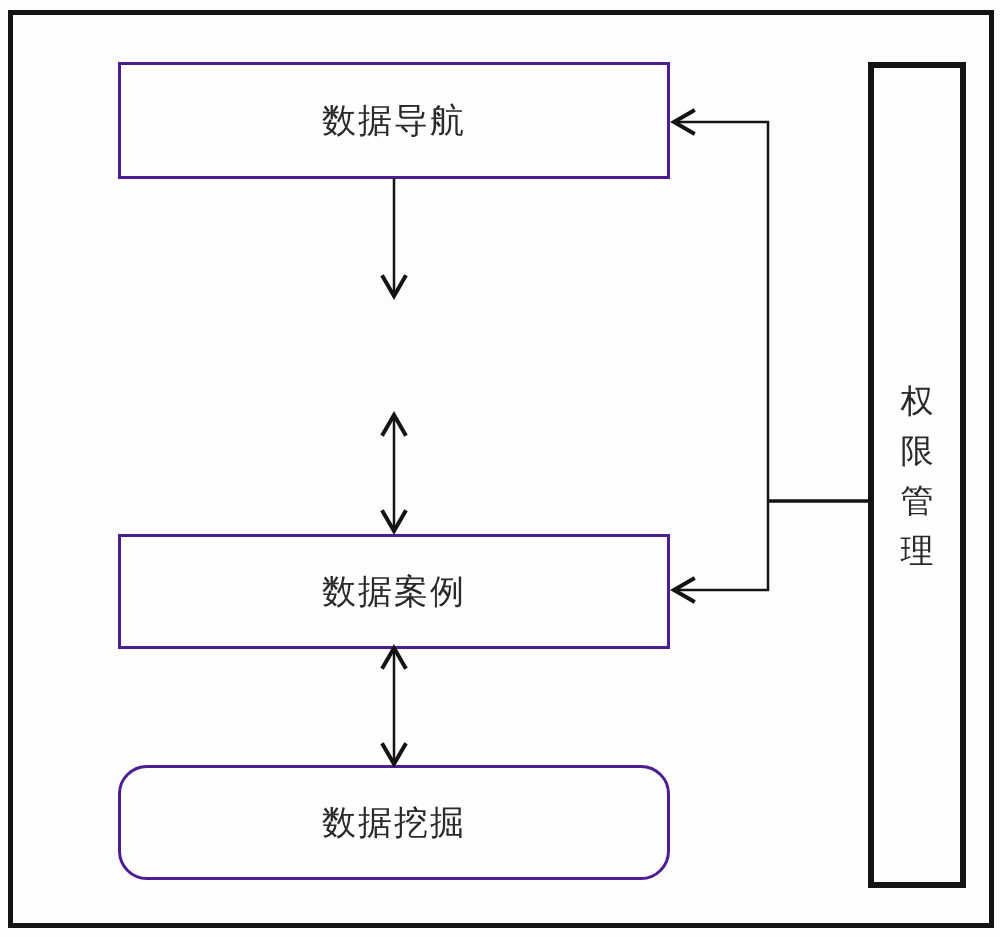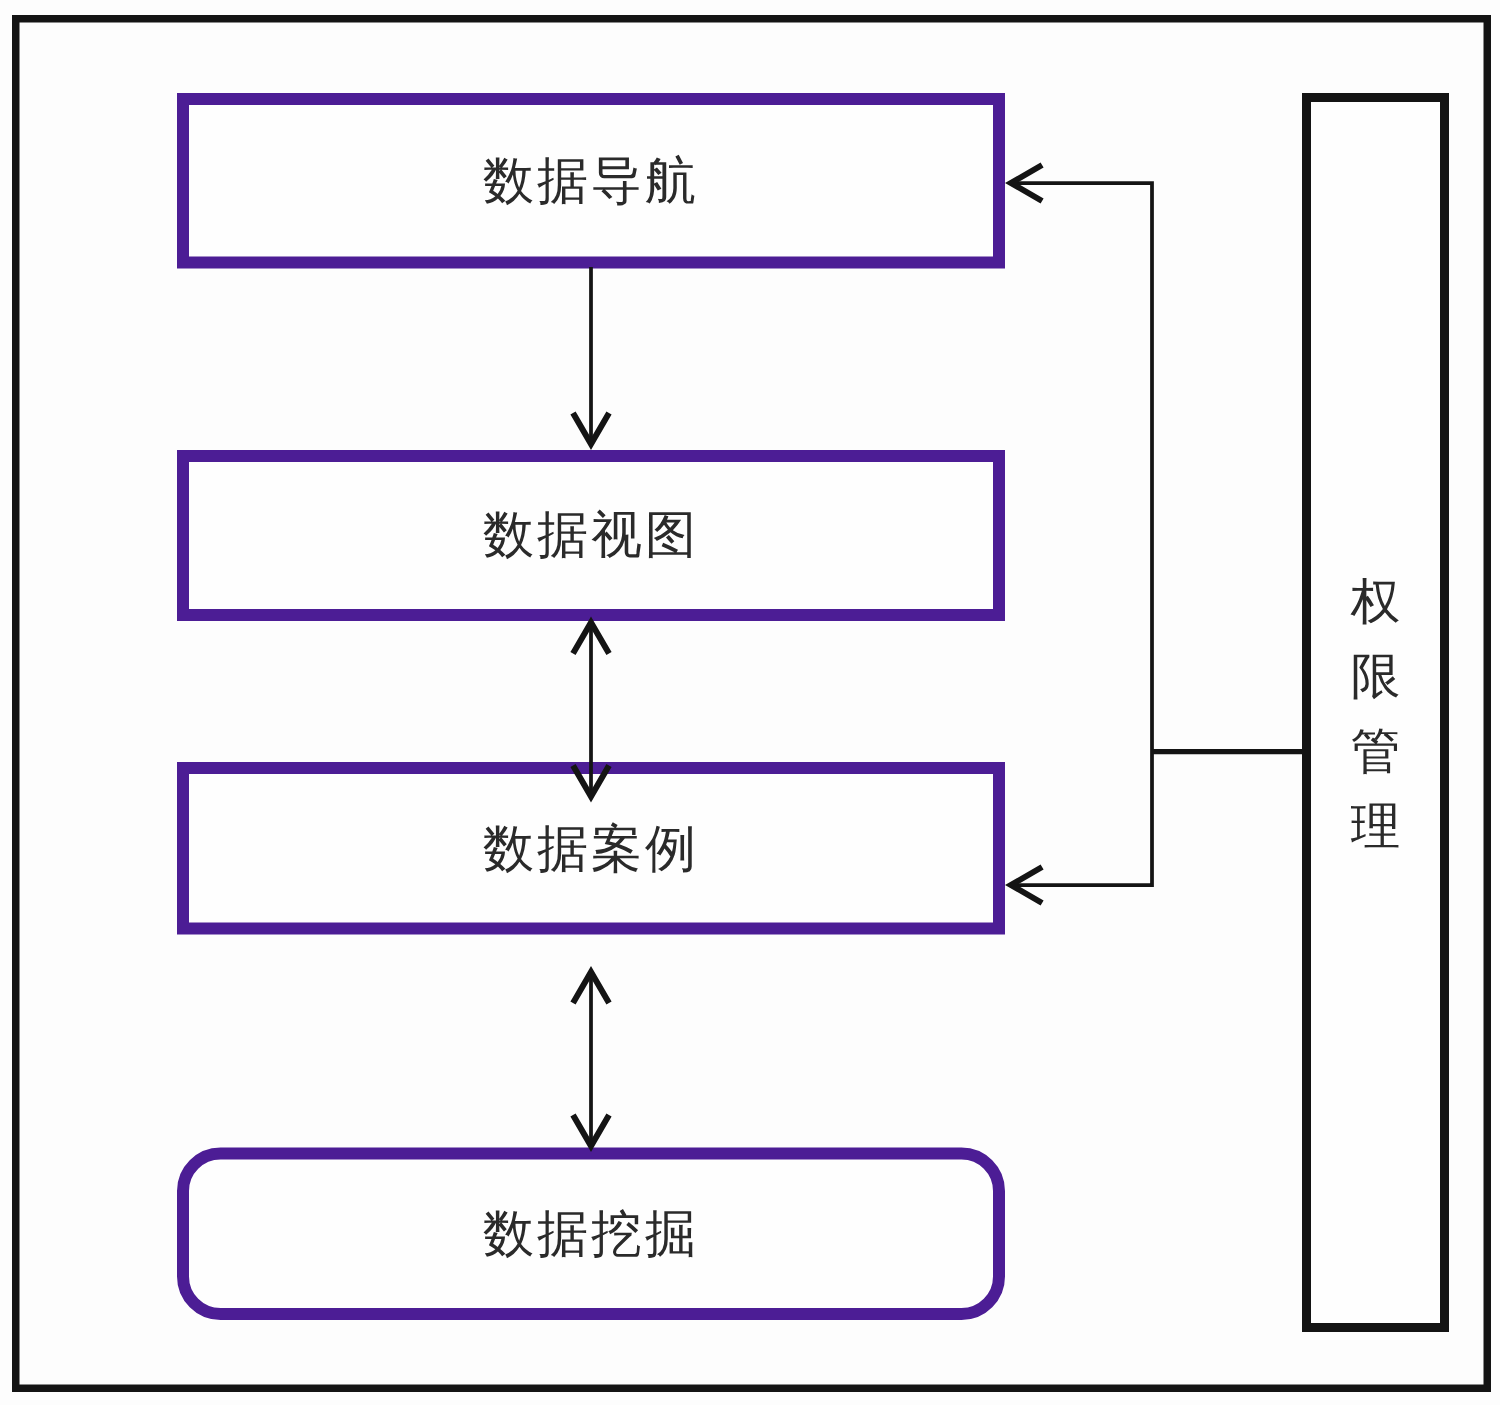--- a/index.html
+++ b/index.html
@@ -21,35 +21,35 @@
     top: 10px;
     width: 986px;
     height: 918px;
     border: 5px solid #141414;
     box-sizing: border-box;
   }
   .hbox {
     position: absolute;
     left: 118px;
     width: 552px;
-    border: 8px solid #4c1d95;
+    border: 3px solid #4c1d95;
     box-sizing: border-box;
     background: #fefefe;
     display: flex;
     align-items: center;
     justify-content: center;
   }
   .hbox .box-label {
     font-size: 34px;
     letter-spacing: 2px;
     color: #2a2a2a;
   }
   .box1 { top: 62px;  height: 117px; }
   .box2 { top: 300px; height: 114px; }
-  .box3 { top: 508px; height: 115px; }
+  .box3 { top: 534px; height: 115px; }
   .box4 { top: 765px; height: 115px; border-radius: 29px; }
   .vbox {
     position: absolute;
     left: 868px;
     top: 62px;
     width: 98px;
     height: 826px;
     border: 6px solid #141414;
     box-sizing: border-box;
     background: #fefefe;
@@ -84,23 +84,20 @@
 <body>
 
 <div class="canvas">
 
   <div class="frame"></div>
 
   <div class="hbox box1">
     <span class="box-label">数据导航</span>
   </div>
 
-  <div class="hbox box2">
-    <span class="box-label">数据视图</span>
-  </div>
 
   <div class="hbox box3">
     <span class="box-label">数据案例</span>
   </div>
 
   <div class="hbox box4">
     <span class="box-label">数据挖掘</span>
   </div>
 
   <div class="vbox">

